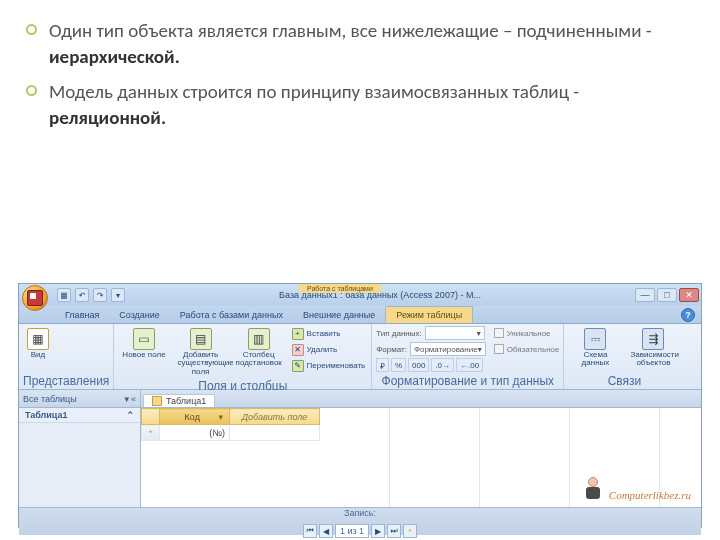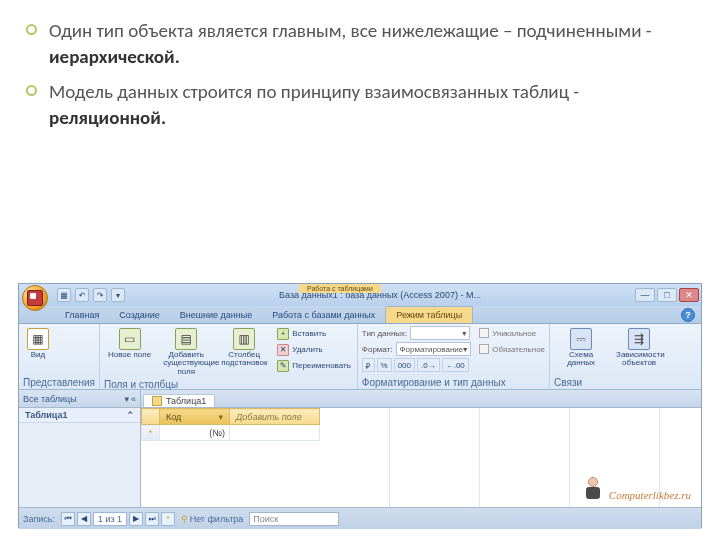--- a/index.html
+++ b/index.html
@@ -27,21 +27,21 @@
   
   .tabs { height:18px; display:flex; align-items:flex-end; padding-left:36px; gap:0; background:linear-gradient(#c3d7ee,#b6cce7); border-bottom:1px solid #8fa9c8; position:relative; }
   .tab { padding:2px 10px; font-size:9px; color:#2a4a7a; cursor:pointer; height:17px; display:flex; align-items:center; }
   .tab.active { background:#edf3fb; border:1px solid #9db6d4; border-bottom:none; border-radius:2px 2px 0 0; }
   .tab.ctx { background:#f6d98a; color:#6a4a10; }
   .help-btn { position:absolute; right:6px; top:2px; width:14px; height:14px; border-radius:50%; background:#4a8cd6; color:#fff; display:flex; align-items:center; justify-content:center; font-size:9px; font-weight:bold; border:1px solid #2a6ab6; }
   
   .ribbon { height:66px; background:linear-gradient(#edf3fb,#dde8f6); border-bottom:1px solid #9db6d4; display:flex; }
   .group { border-right:1px solid #c0d0e4; display:flex; flex-direction:column; padding:2px 4px 0 4px; }
   .group-body { flex:1; display:flex; gap:4px; align-items:flex-start; }
-  .group-label { font-size:10px; color:#4a6a9a; padding:1px 0; }
+  .group-label { font-size:12px; text-align:center; color:#4a6a9a; padding:1px 0; }
   .big-btn { display:flex; flex-direction:column; align-items:center; gap:1px; padding:2px 4px; cursor:pointer; }
   .big-icon { width:22px; height:22px; background:#fff; border:1px solid #c5a040; border-radius:2px; position:relative; display:flex; align-items:center; justify-content:center; font-size:12px; }
   .big-btn .lbl { font-size:8px; line-height:1.05; text-align:center; color:#2a4a7a; max-width:46px; }
   .vstack { display:flex; flex-direction:column; gap:1px; }
   .small-btn { display:flex; align-items:center; gap:3px; padding:0 2px; cursor:pointer; font-size:8px; color:#2a4a7a; height:15px; }
   .small-icon { width:12px; height:12px; border:1px solid #8aa15a; background:#d8e8b0; border-radius:1px; display:flex; align-items:center; justify-content:center; font-size:8px; }
   .combo { height:14px; border:1px solid #b0c4de; background:#fff; font-size:8px; color:#555; padding:0 3px; display:flex; align-items:center; justify-content:space-between; min-width:60px; }
   .check { display:flex; align-items:center; gap:3px; font-size:8px; color:#777; height:14px; }
   .checkbox { width:10px; height:10px; border:1px solid #aaa; background:#f4f4f4; }
   
@@ -50,28 +50,28 @@
   .nav-header { height:18px; background:linear-gradient(#d9e4f2,#c6d6ea); border-bottom:1px solid #a8b8cc; display:flex; align-items:center; padding:0 4px; justify-content:space-between; font-size:9px; color:#3a5a8a; }
   .nav-group-title { font-size:9px; font-weight:bold; color:#3a5a8a; padding:2px 6px; background:#e8eefa; border-bottom:1px solid #cdd9ea; }
   .nav-item { display:flex; align-items:center; gap:4px; padding:2px 6px; font-size:9px; color:#3a5a8a; }
   .nav-item .ico { width:12px; height:12px; background:#fff; border:1px solid #c5a040; border-radius:1px; }
   .sheet-area { flex:1; display:flex; flex-direction:column; }
   .doc-tabs { height:18px; background:linear-gradient(#d9e4f2,#c6d6ea); display:flex; align-items:flex-end; padding-left:2px; border-bottom:1px solid #a8b8cc; }
   .doc-tab { background:#fff; border:1px solid #b8c8dc; border-bottom:none; padding:1px 8px; font-size:9px; color:#444; border-radius:2px 2px 0 0; display:flex; align-items:center; gap:4px; }
   .doc-tab .ico { width:10px; height:10px; background:#f6d98a; border:1px solid #c5a040; }
   .datasheet { flex:1; background:#fff; position:relative; overflow:hidden; }
   table.ds { border-collapse:collapse; font-size:9px; }
-  table.ds th { background:linear-gradient(#fbecc2,#f6d98a); border:1px solid #d6bb6a; height:16px; font-weight:normal; color:#5a4a20; padding:0 6px; text-align:left; }
+  table.ds th { background:linear-gradient(#fbecc2,#f6d98a); border:1px solid #d6bb6a; height:16px; font-weight:normal; color:#5a4a20; padding:0 6px; text-align:center; }
   table.ds th.sel { background:linear-gradient(#f6d98a,#e8c35a); }
   table.ds td { border:1px solid #e0e6ee; height:16px; padding:0 4px; color:#444; }
   .rowhead { width:18px; background:linear-gradient(#f3f6fb,#e2e9f4); border:1px solid #d0d8e4; text-align:center; }
   .star { color:#d8a030; }
   .vline { position:absolute; top:0; bottom:0; width:1px; background:#e0e6ee; }
   
-  .status { height:22px; background:linear-gradient(#d0ddee,#c0d0e6); border-top:1px solid #a8b8cc; display:flex; align-items:center; font-size:9px; color:#4a6a9a; padding:0 4px; gap:6px; }
+  .status { height:28px; background:linear-gradient(#d0ddee,#c0d0e6); border-top:1px solid #a8b8cc; display:flex; align-items:center; font-size:9px; color:#4a6a9a; padding:0 4px; gap:6px;flex-direction:column; }
   .status .rec-nav { display:flex; align-items:center; gap:2px; }
   .nav-btn { width:14px; height:14px; border:1px solid #9db6d4; background:#e8f0fa; display:flex; align-items:center; justify-content:center; font-size:8px; color:#2a4a7a; }
   .rec-box { width:34px; height:14px; border:1px solid #9db6d4; background:#fff; display:flex; align-items:center; justify-content:center; }
   .search-box { width:90px; height:14px; border:1px solid #9db6d4; background:#fff; padding:0 3px; display:flex; align-items:center; color:#888; }
 
   .watermark { position:absolute; right:10px; bottom:26px; font-size:11px; font-style:italic; color:#c97a3a; font-family:"Comic Sans MS", cursive; }
   .mascot { position:absolute; right:98px; bottom:26px; width:20px; height:24px; }
   .mascot .head { width:10px; height:10px; background:#f2c9a8; border-radius:50%; margin:0 auto; border:1px solid #b88; }
   .mascot .body { width:14px; height:12px; background:#4a4a4a; margin:0 auto; border-radius:3px; }
 </style>
@@ -108,22 +108,22 @@
     <div class="win-controls">
       <div class="win-btn">—</div>
       <div class="win-btn">□</div>
       <div class="win-btn win-close">✕</div>
     </div>
   </div>
 
   <div class="tabs">
     <div class="tab">Главная</div>
     <div class="tab">Создание</div>
+    <div class="tab">Работа с базами данных</div>
     <div class="tab">Внешние данные</div>
-    <div class="tab">Работа с базами данных</div>
     <div class="tab ctx active">Режим таблицы</div>
     <div class="help-btn">?</div>
   </div>
 
   <div class="ribbon">
     <div class="group">
       <div class="group-body">
         <div class="big-btn">
           <div class="big-icon">▦</div>
           <div class="lbl">Вид</div>

